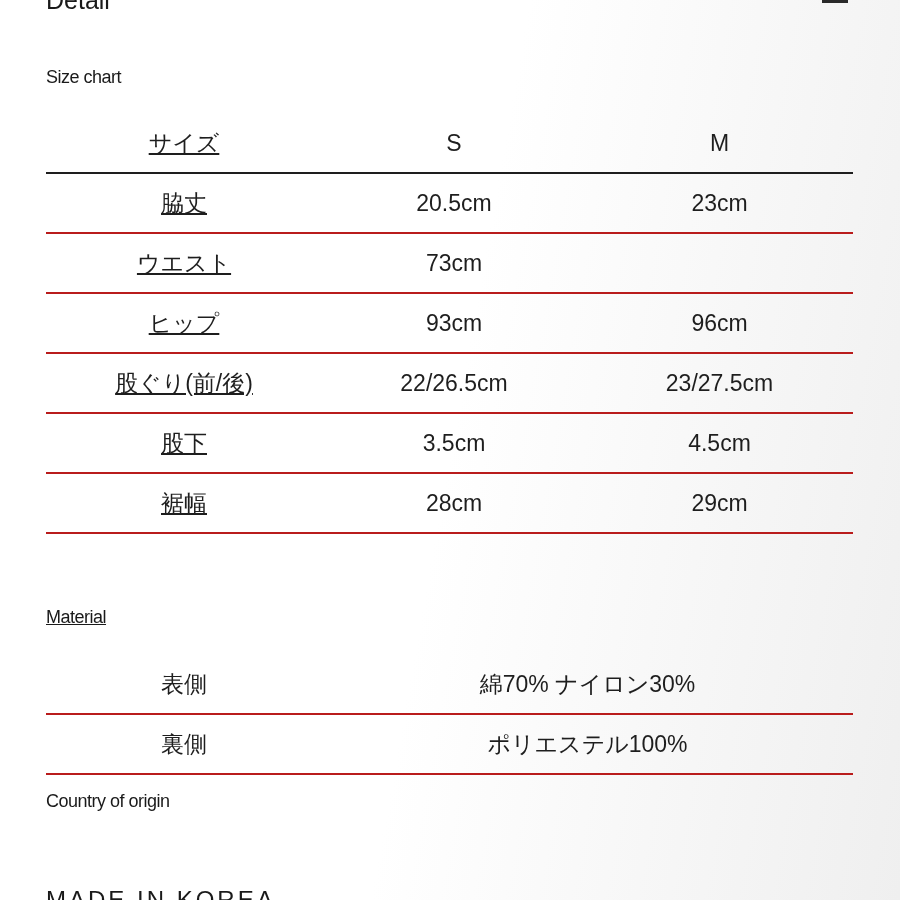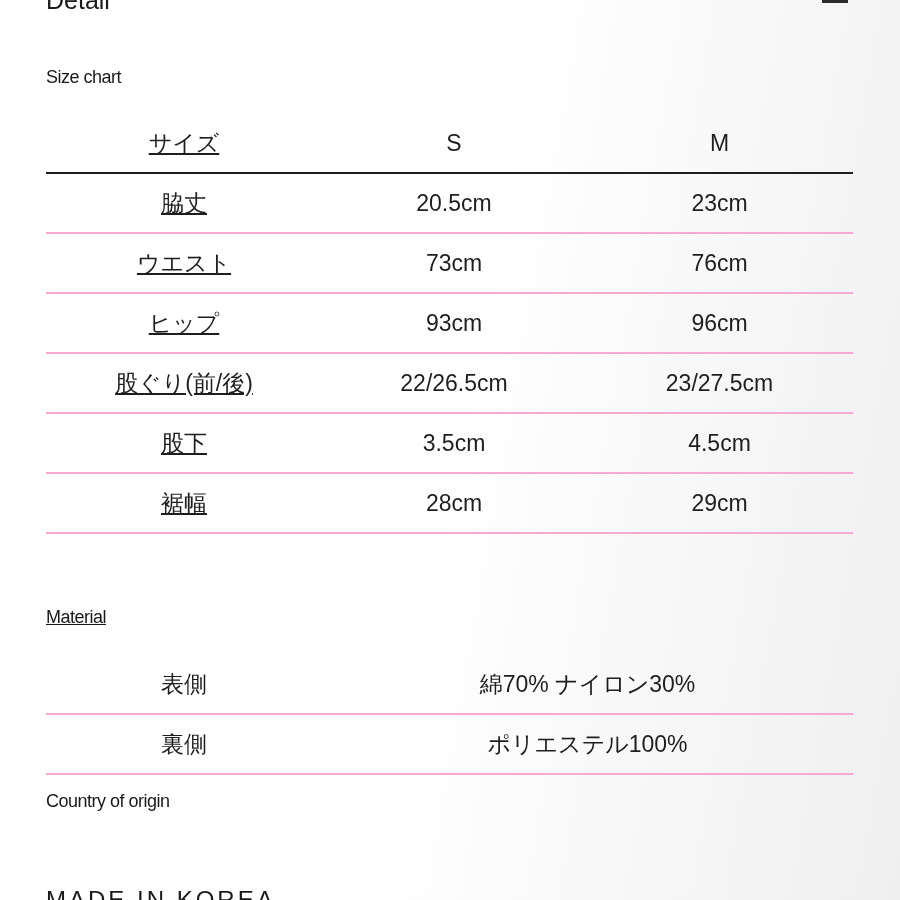--- a/index.html
+++ b/index.html
@@ -17,21 +17,21 @@
     position: absolute; left: 822px; top: 0px; width: 26px; height: 3px;
     background: #2a2a2a; cursor: pointer;
   }
   .section-title {
     position: absolute; left: 46px;
     font-size: 18px; letter-spacing: -0.5px; color: #1a1a1a;
   }
   .tbl { position: absolute; left: 46px; width: 807px; }
   .row {
     display: flex; align-items: center; height: 60px;
-    border-bottom: 2px solid #f9a8d4; box-sizing: border-box;
+    border-bottom: 2px solid #b91c1c; box-sizing: border-box;
     font-size: 23px; color: #1e1e1e;
   }
   .row.header { border-bottom: 2px solid #1e1e1e; }
   .c0 { width: 276px; text-align: center; text-decoration: underline; }
   .c1 { width: 264px; text-align: center; }
   .c2 { width: 267px; text-align: center; }
   .m0 { width: 276px; text-align: center; }
   .m1 { width: 531px; text-align: center; }
   .origin {
     position: absolute; left: 46px; top: 886px;
@@ -53,21 +53,20 @@
     <div class="c2">M</div>
   </div>
   <div class="row">
     <div class="c0">脇丈</div>
     <div class="c1">20.5cm</div>
     <div class="c2">23cm</div>
   </div>
   <div class="row">
     <div class="c0">ウエスト</div>
     <div class="c1">73cm</div>
-    <div class="c2">76cm</div>
   </div>
   <div class="row">
     <div class="c0">ヒップ</div>
     <div class="c1">93cm</div>
     <div class="c2">96cm</div>
   </div>
   <div class="row">
     <div class="c0">股ぐり(前/後)</div>
     <div class="c1">22/26.5cm</div>
     <div class="c2">23/27.5cm</div>

